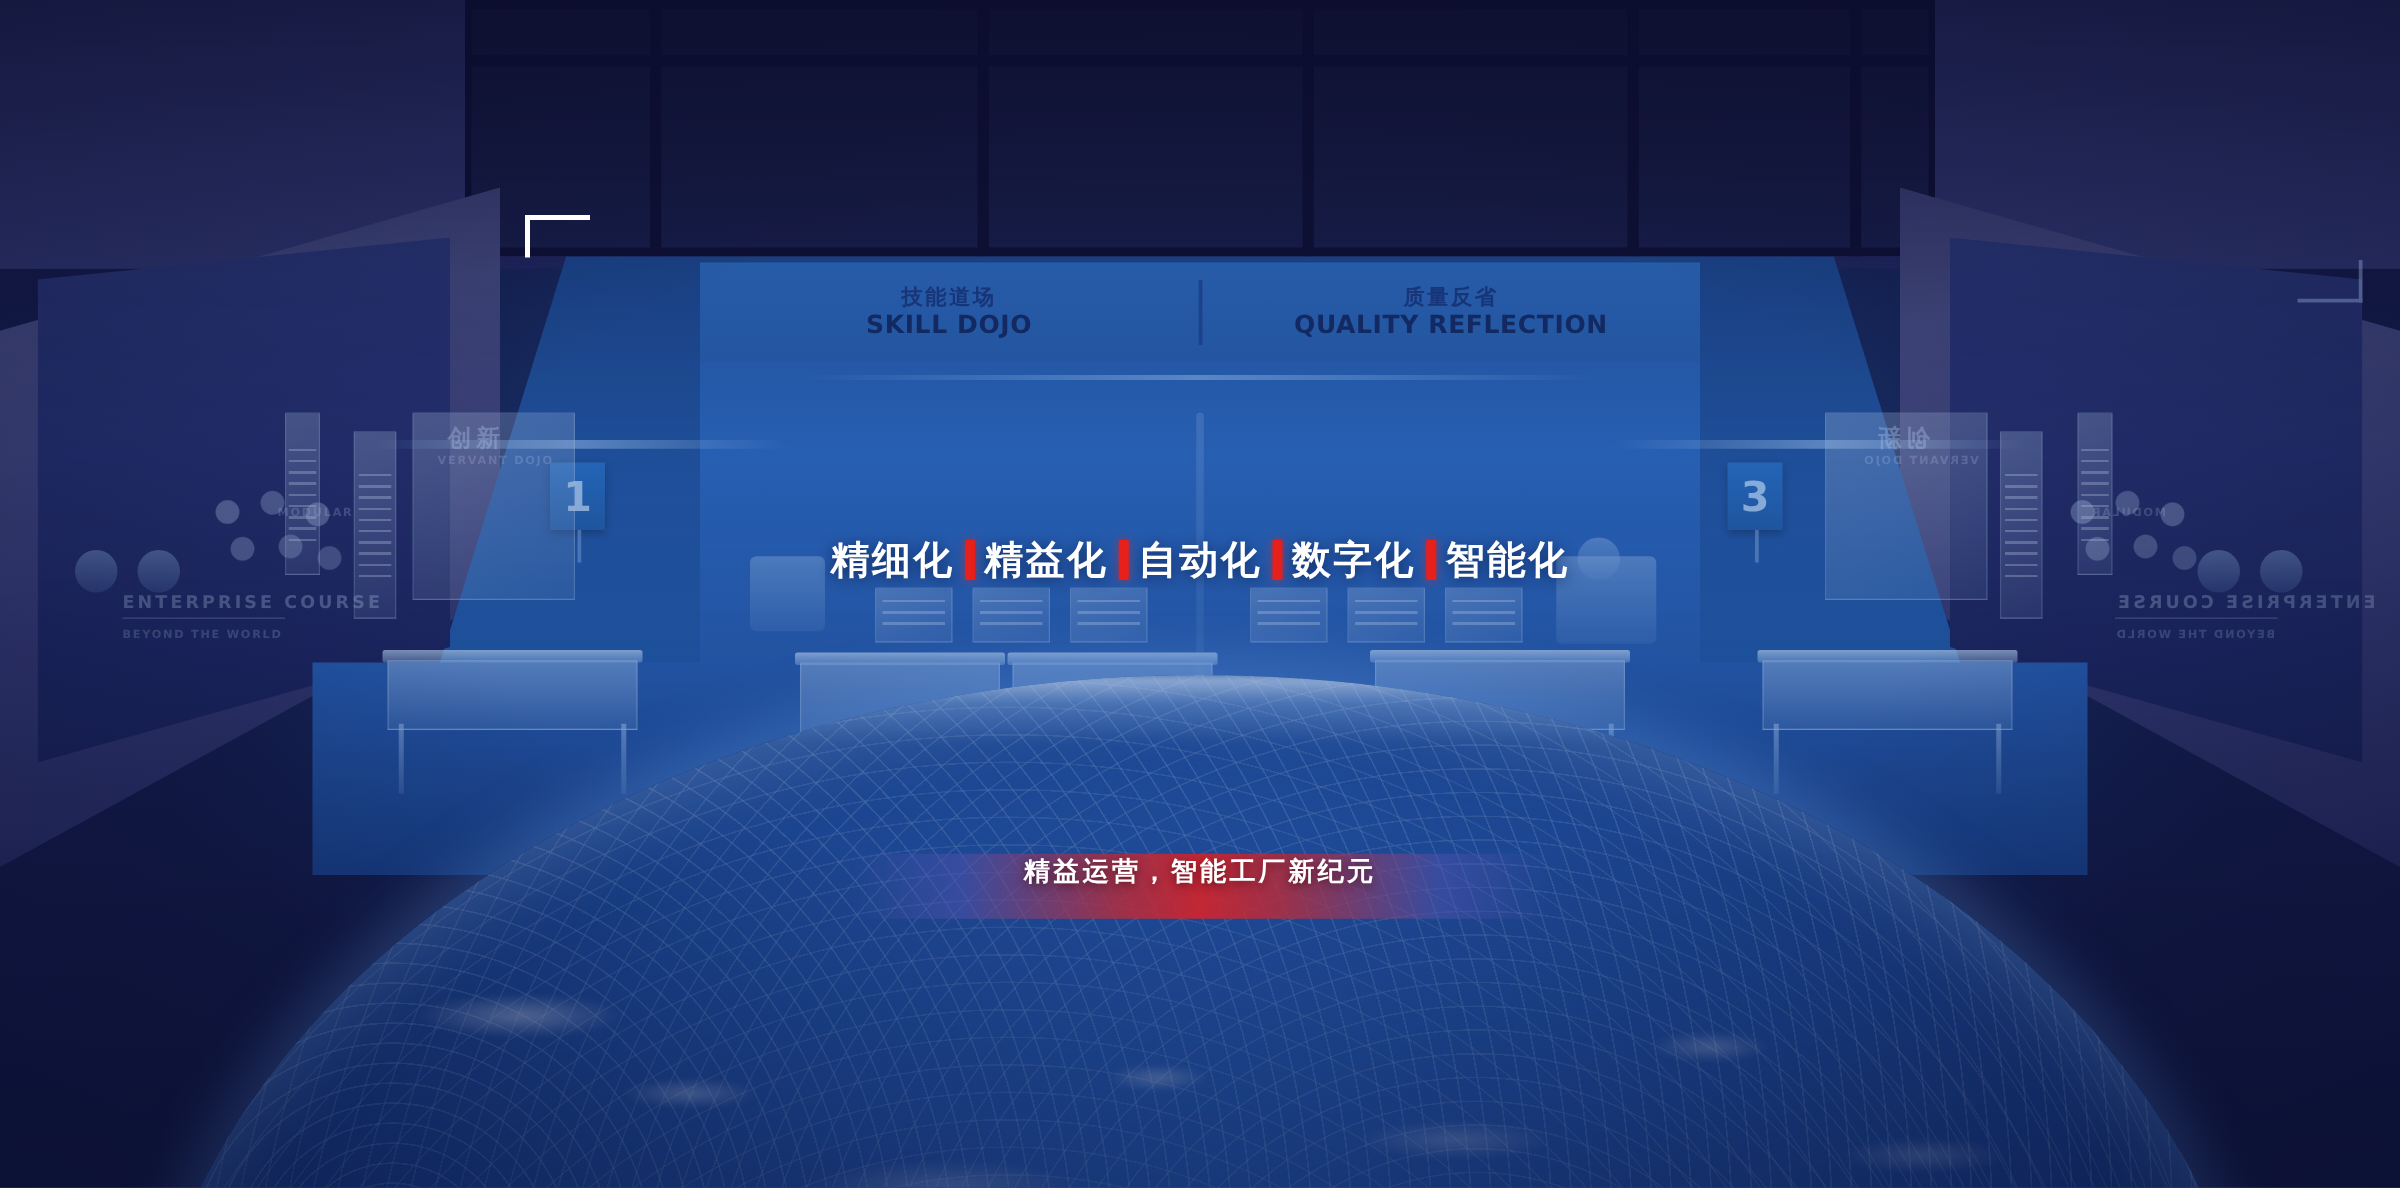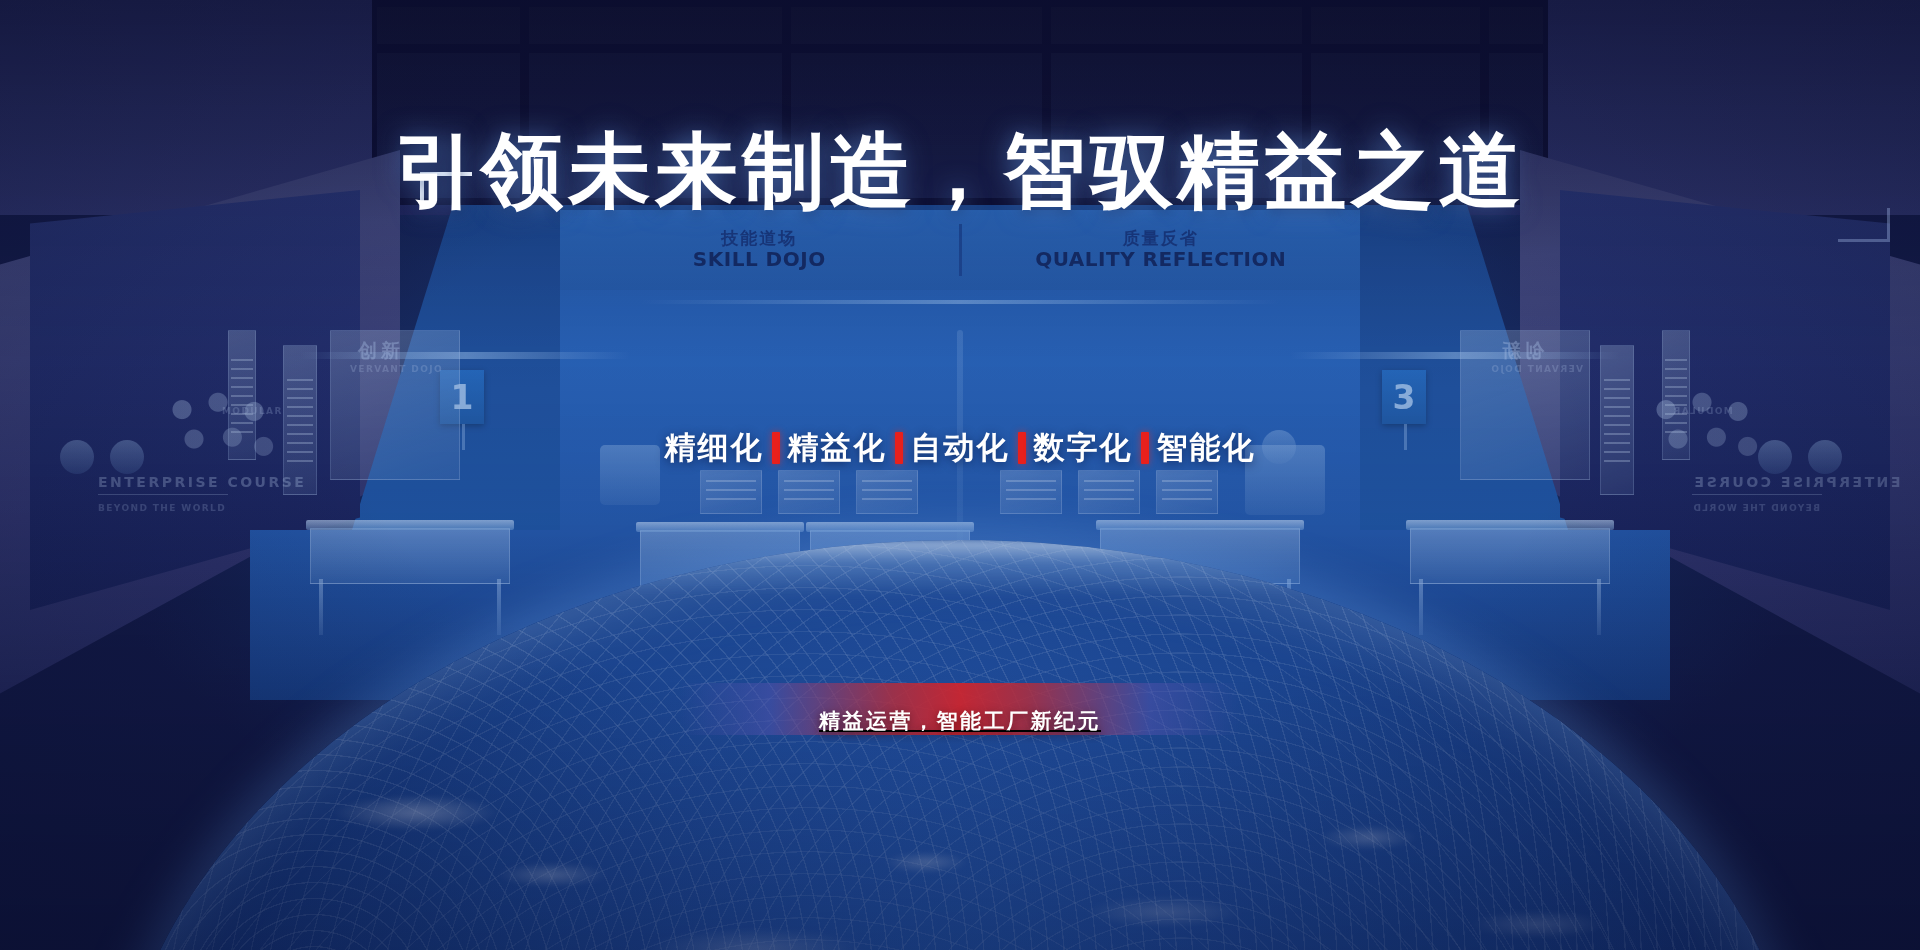--- a/index.html
+++ b/index.html
@@ -273,30 +273,29 @@
     text-shadow:0 2px 10px rgba(10,25,70,.70);
   }
   .kwsep {
     width:8px; height:32px; background:#e8201c; border-radius:1px;
     box-shadow:0 0 7px rgba(232,32,28,.55);
   }
 
   .ribbon {
     position:absolute; left:50%; top:683px; transform:translateX(-50%);
     width:560px; height:52px;
-    display:flex; align-items:flex-end; justify-content:center;
+    display:flex; align-items:flex-start; justify-content:center;
     background:linear-gradient(90deg,
       rgba(40,95,180,0) 0%,
       rgba(78,80,170,.55) 16%,
       rgba(176,45,62,.85) 38%,
       rgba(208,36,44,.92) 50%,
       rgba(176,45,62,.85) 62%,
       rgba(78,80,170,.55) 84%,
       rgba(40,95,180,0) 100%);
-    text-decoration:underline;
   }
   .ribbon-text {
     font-size:21px; font-weight:bold; color:#ffffff; letter-spacing:2.5px;
     text-shadow:0 2px 8px rgba(60,8,14,.65);
   }
 </style>
 </head>
 <body>
 
 <div id="stage">
@@ -449,21 +448,20 @@
 
     <div class="corner tl" style="left:420px; top:172px;">
         <i></i>
         <i></i>
       </div>
     <div class="corner br" style="left:1838px; top:208px;">
         <i></i>
         <i></i>
       </div>
 
-    <h1 class="title">引领未来制造，智驭精益之道</h1>
 
 
     <div class="keywords">
       <span class="kw">精细化</span>
       <span class="kwsep"></span>
       <span class="kw">精益化</span>
       <span class="kwsep"></span>
       <span class="kw">自动化</span>
       <span class="kwsep"></span>
       <span class="kw">数字化</span>

